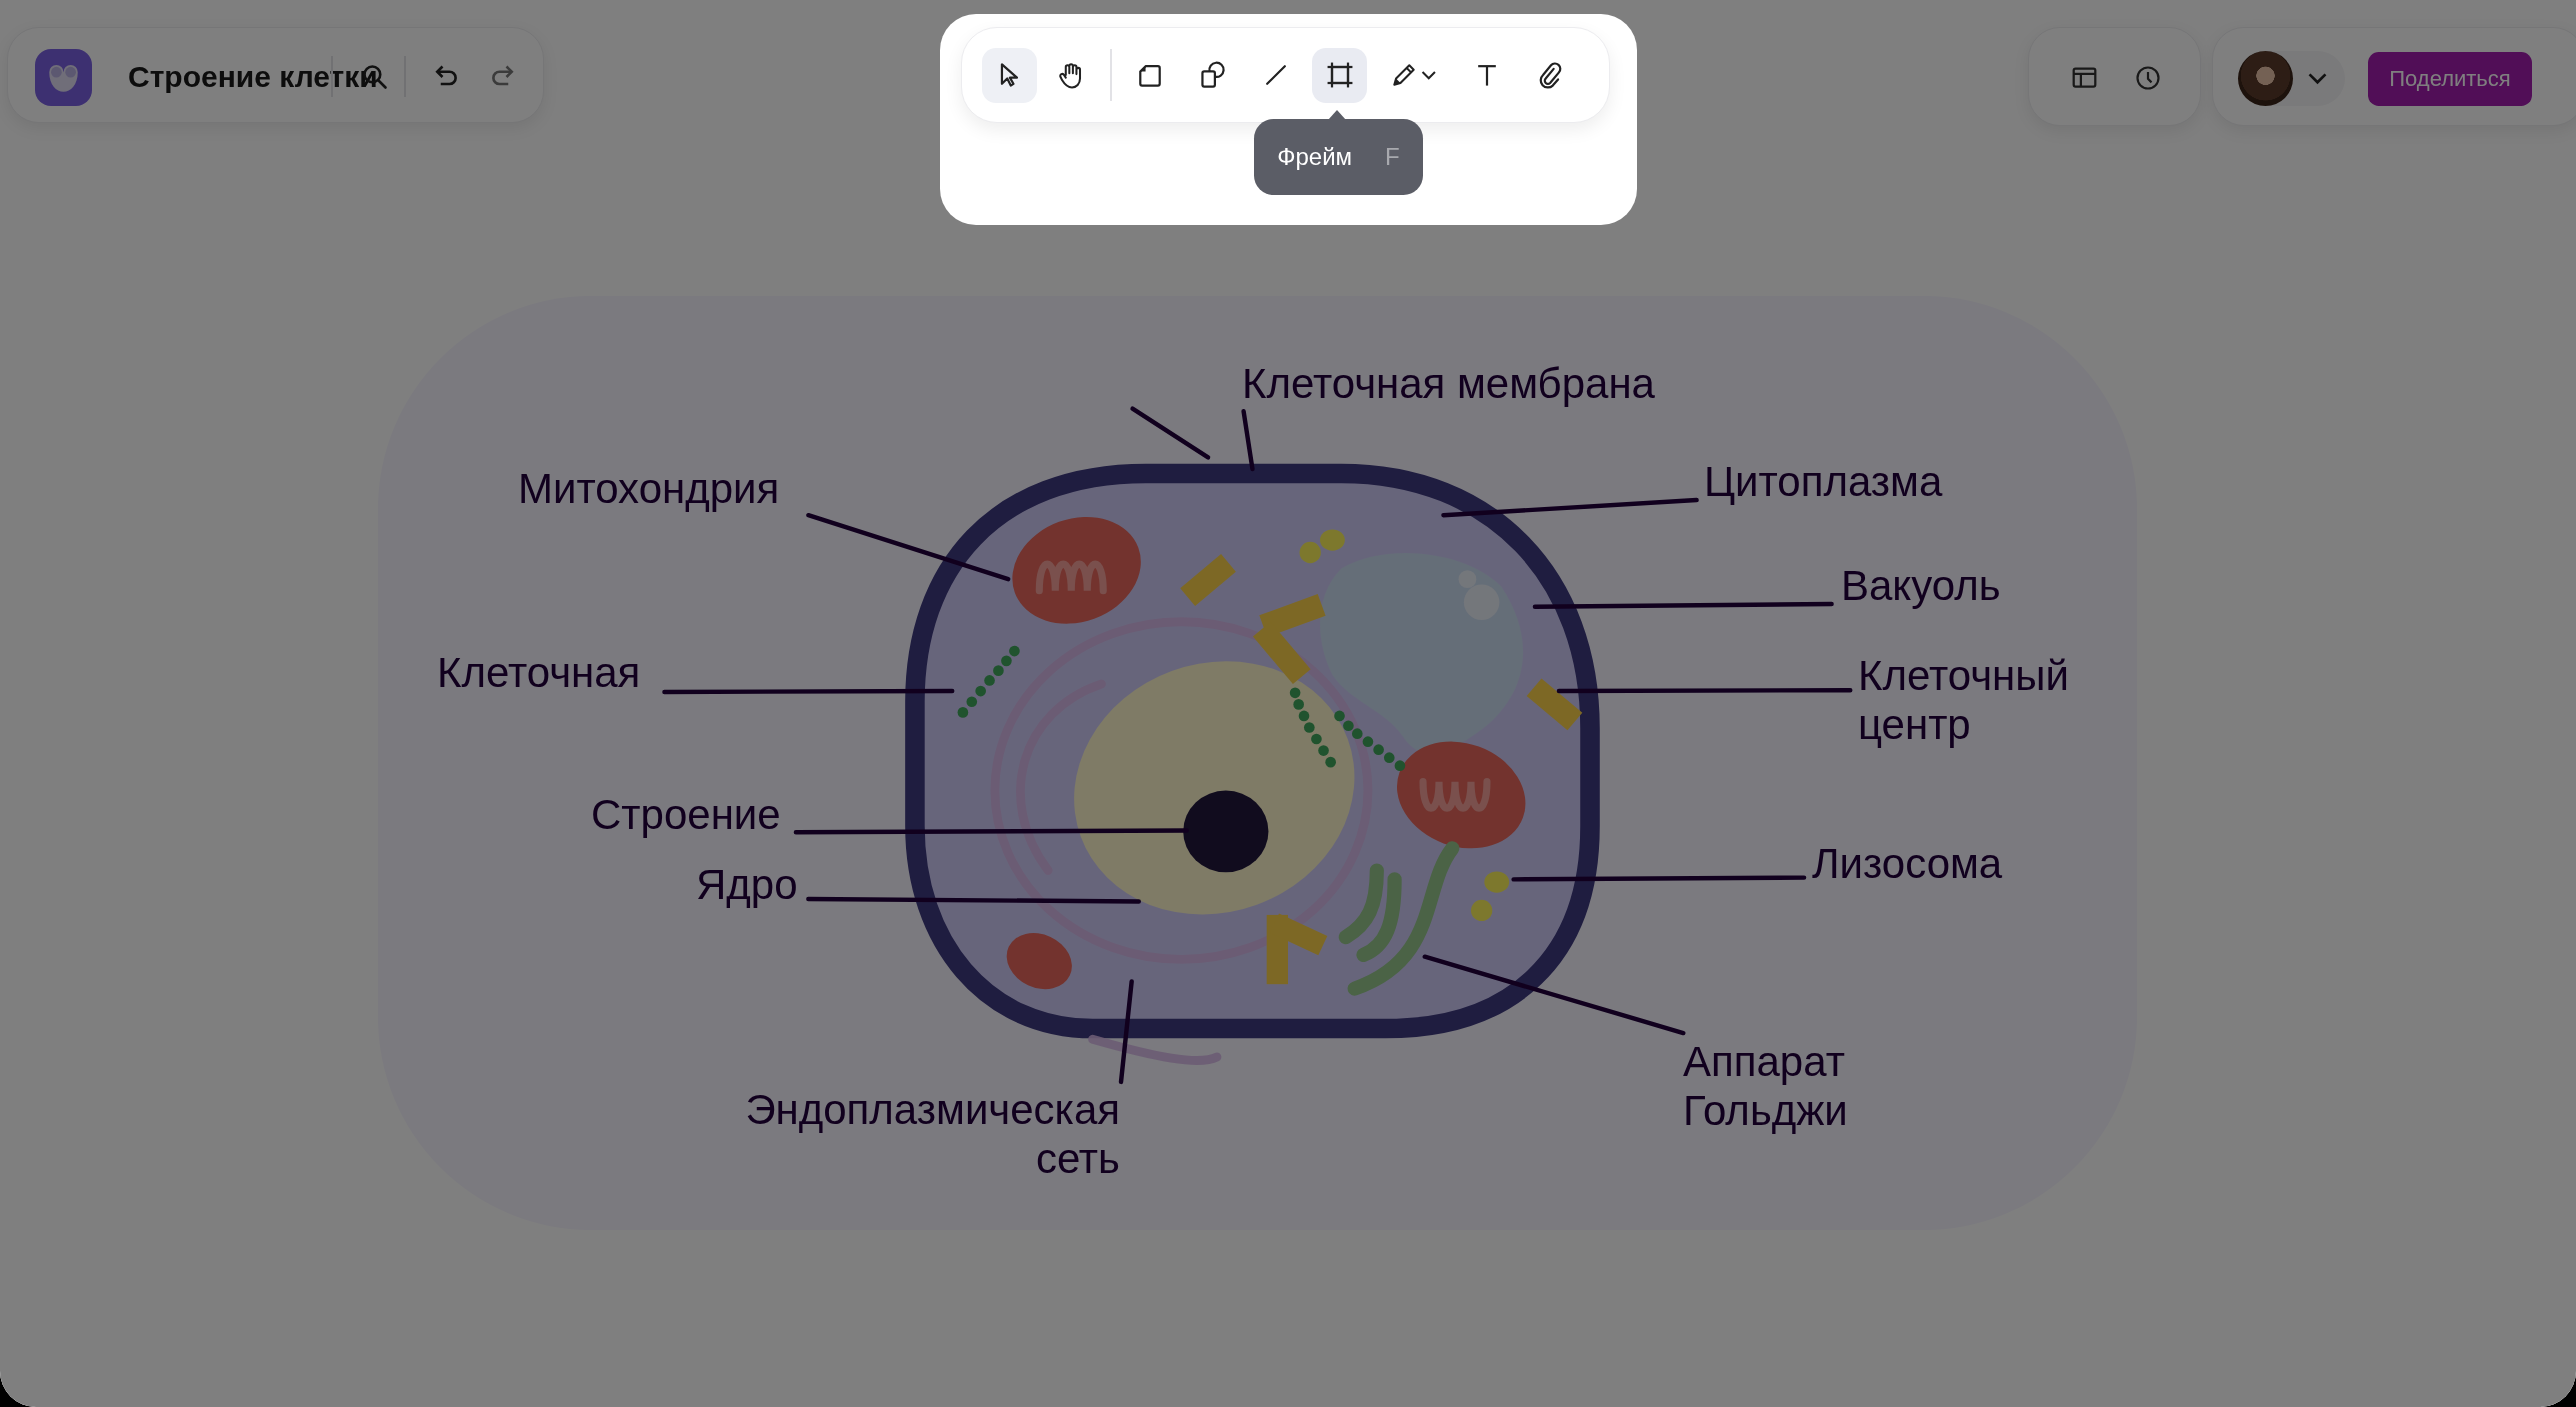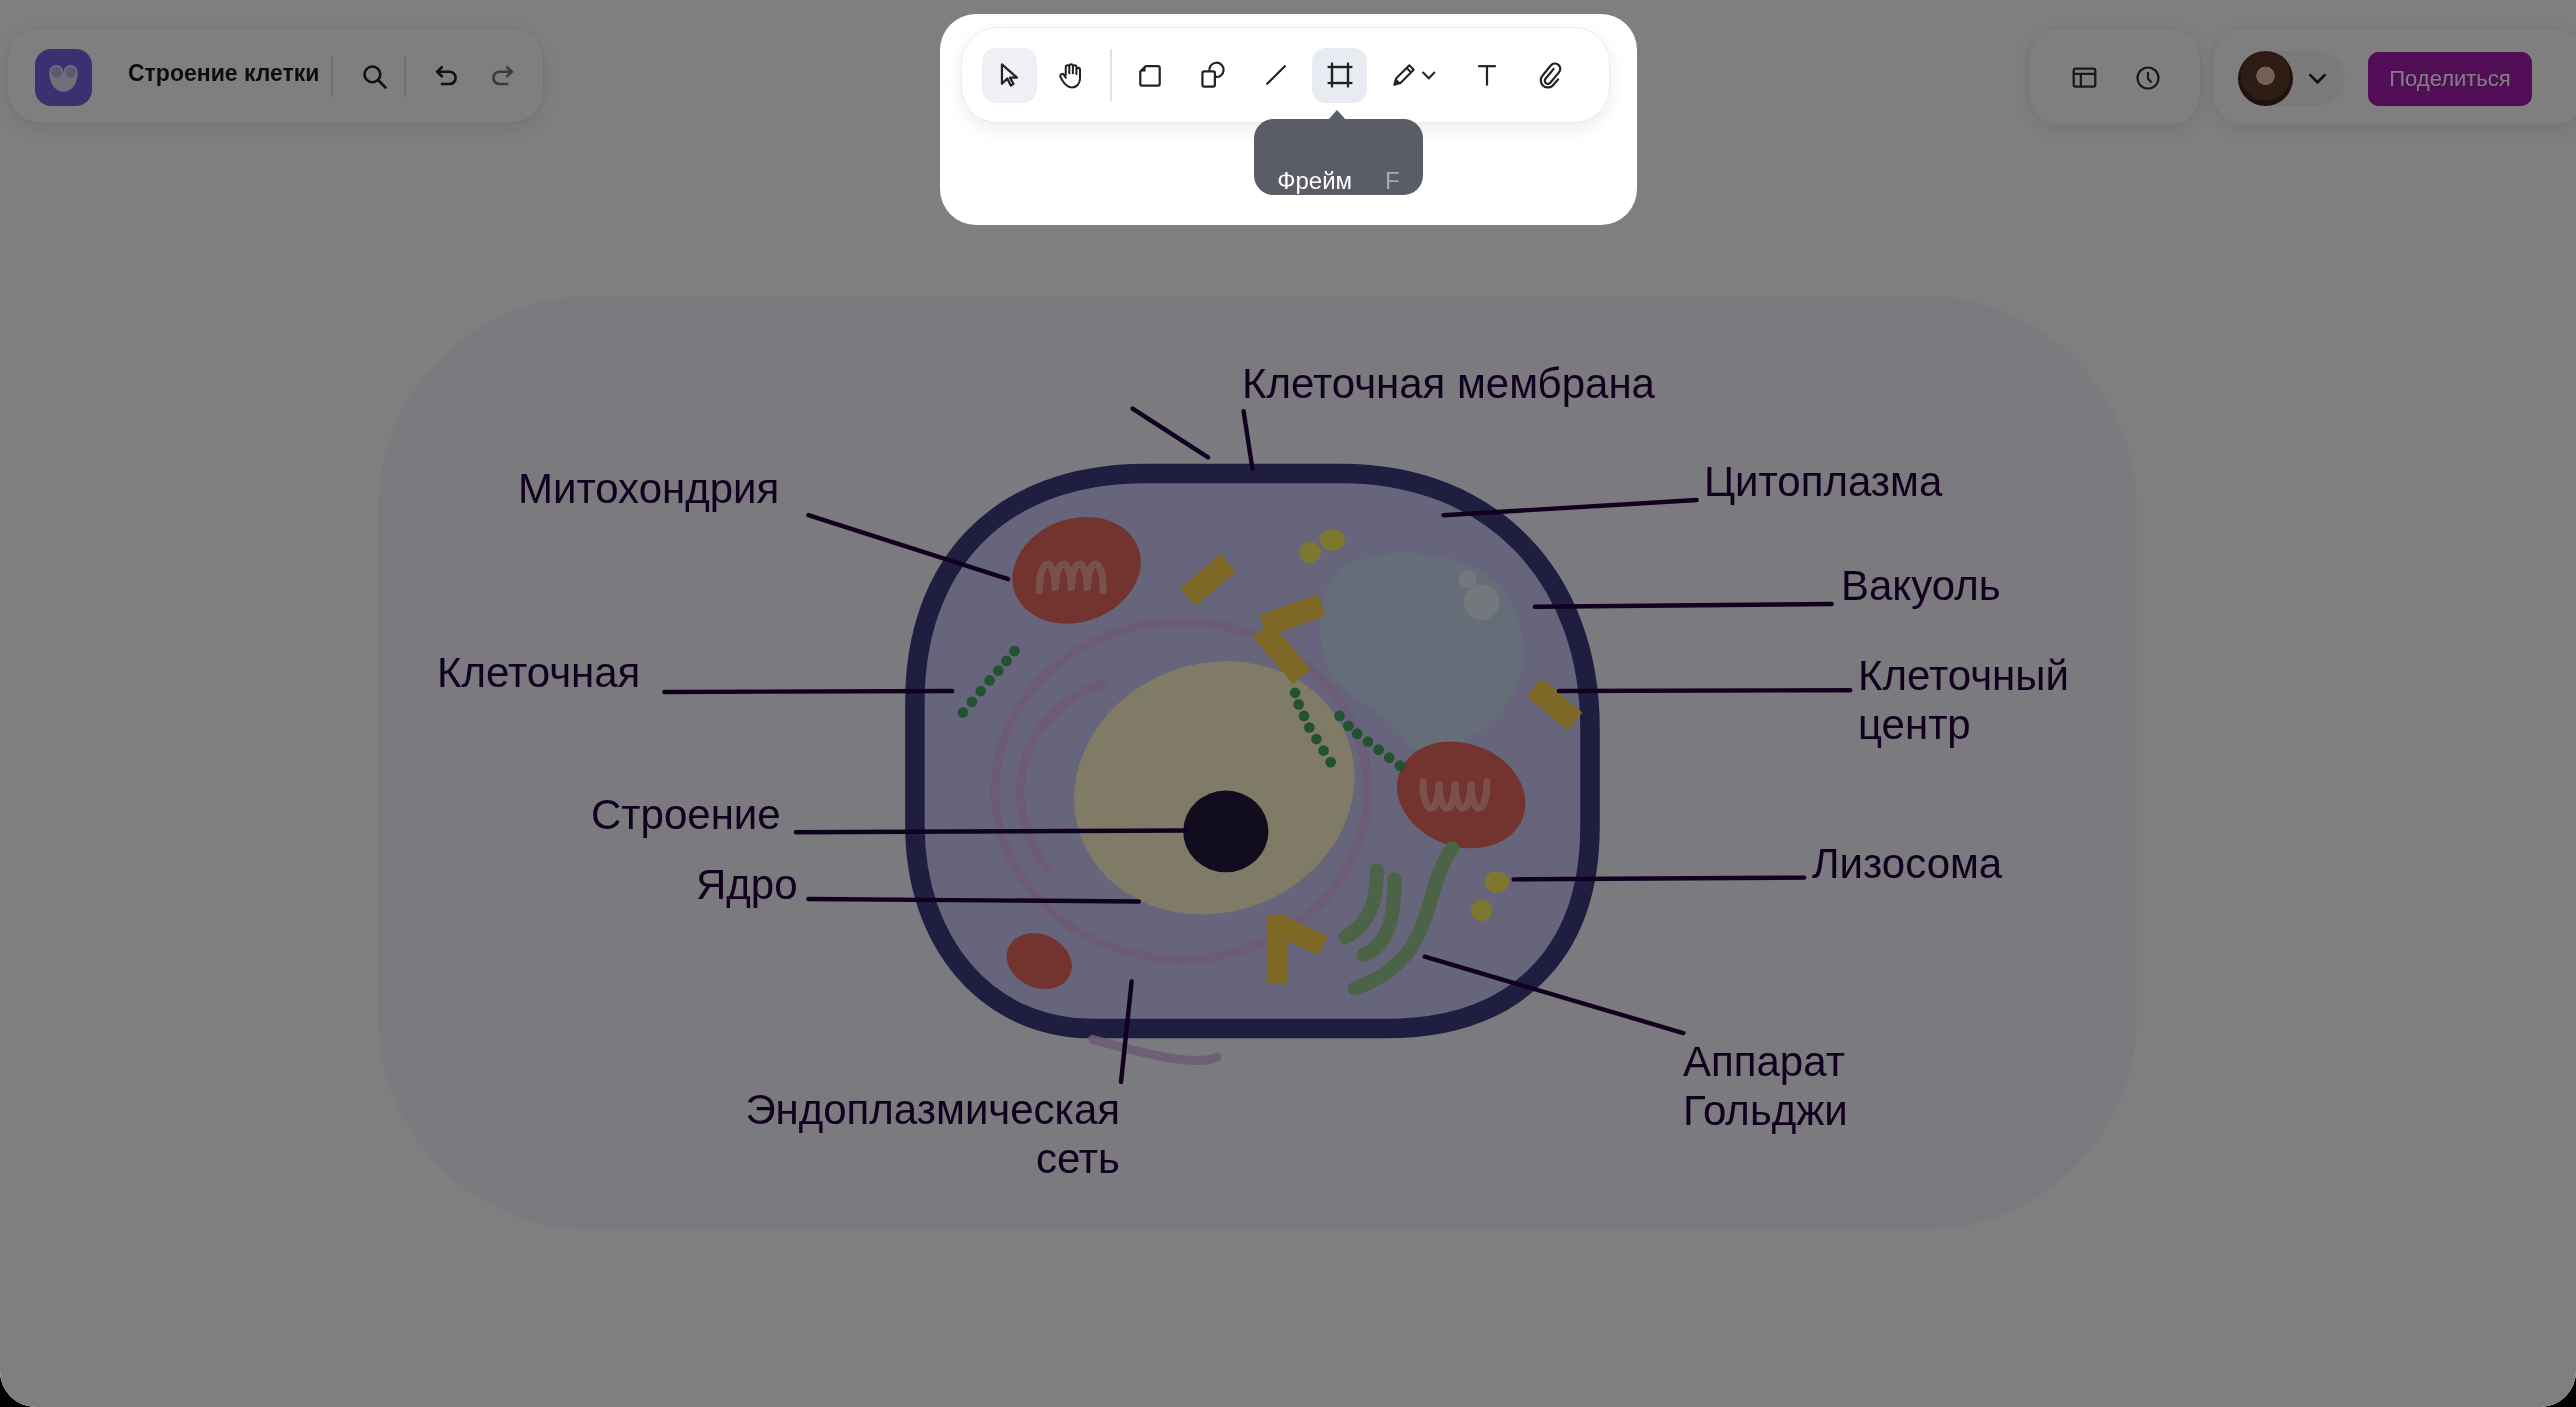--- a/index.html
+++ b/index.html
@@ -23,21 +23,21 @@
   }
   .lbl.right-align { text-align: right; }
 
   
   .panel {
     position: absolute; background: #ffffff; border: 1.8px solid #ececef;
     border-radius: 32px; box-shadow: 0 5.3px 16px rgba(0,0,0,0.08);
   }
   .tl-panel { left: 7px; top: 27px; width: 537px; height: 96px; display: flex; align-items: center; }
   .logo { position: absolute; left: 27px; top: 21px; width: 57px; height: 57px; border-radius: 16px; background: #7b61e3; }
-  .title { position: absolute; left: 120px; top: 32px; font-size: 23px; font-weight: bold; color: #1a1a1a; }
+  .title { position: absolute; left: 120px; top: 32px; font-size: 30px; font-weight: bold; color: #1a1a1a; }
   .vsep { position: absolute; width: 1.8px; background: #e2e2e6; }
   .icon-btn { position: absolute; display: flex; align-items: center; justify-content: center; }
   .icon-btn svg { display: block; }
 
   
   .spot {
     position: absolute; left: 940px; top: 14px; width: 697px; height: 211px;
     border-radius: 36px; background: #ffffff;
     box-shadow: 0 0 0 3553px rgba(0,0,0,0.5);
     z-index: 5; pointer-events: none;
@@ -46,21 +46,21 @@
     position: absolute; left: 961px; top: 27px; width: 649px; height: 96px;
     border-radius: 36px; background: #fff; border: 1.8px solid #ececef;
     box-shadow: 0 7px 18px rgba(0,0,0,0.07); z-index: 6;
   }
   .tool { position: absolute; top: 19.5px; width: 55px; height: 55px; border-radius: 14px; display: flex; align-items: center; justify-content: center; }
   .tool.active { background: #eef0f5; }
   .tool.selected { background: #e9ebf2; }
   .tooltip {
     position: absolute; left: 1254px; top: 119px; width: 169px; height: 76px;
     background: #5b5d66; border-radius: 19.5px; z-index: 7;
-    display: flex; align-items: flex-end; justify-content: center; gap: 33px;
+    display: flex; align-items: center; justify-content: center; gap: 33px;
   }
   .tooltip::before {
     content: ""; position: absolute; left: 74px; top: -9px; width: 0; height: 0;
     border-left: 9px solid transparent; border-right: 9px solid transparent; border-bottom: 10.7px solid #5b5d66;
   }
   .tooltip .tt-label { color: #ffffff; font-size: 24px; }
   .tooltip .tt-key { color: #a8a9ae; font-size: 24px; }
 
   .tr1 { left: 2028px; top: 27px; width: 173px; height: 99px; }
   .tr2 { left: 2212px; top: 27px; width: 373px; height: 99px; }

